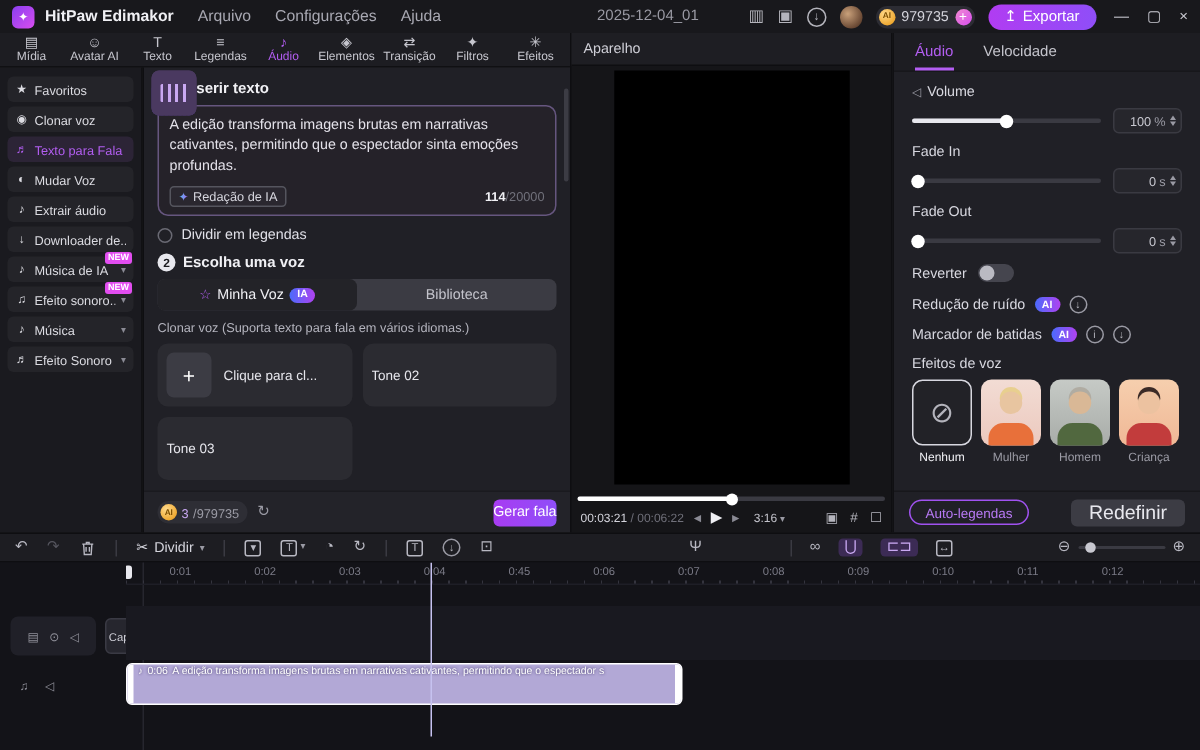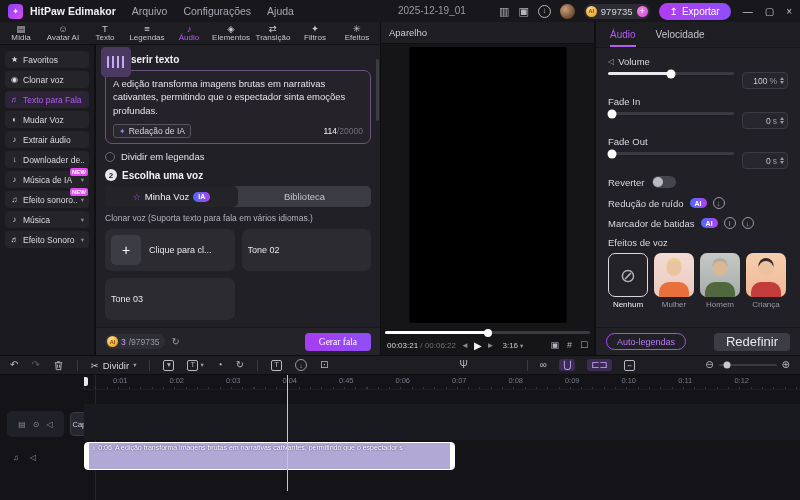--- a/index.html
+++ b/index.html
@@ -60,21 +60,21 @@
     font-weight:bold;display:flex;align-items:center;justify-content:center;flex:0 0 12px}
   .steplb{font-size:10px;font-weight:bold;color:#f0f0f4}
   .textbox{position:relative;height:74px;background:#252229;border:1px solid #66567f;border-radius:7px;
     padding:6px 7px;margin-bottom:7px}
   .textval{font-size:9.5px;line-height:1.4;color:#e4e2ea}
   .textbox-foot{position:absolute;left:7px;right:7px;bottom:5px;display:flex;align-items:center;justify-content:space-between}
   .aiwrite{display:flex;align-items:center;gap:3px;border:1px solid #55555e;border-radius:3px;
     padding:1px 5px;font-size:8.5px;color:#d6d6de;background:#2a272f}
   .aiw-ic{background:linear-gradient(90deg,#4bc2f0,#b35ef2);-webkit-background-clip:text;background-clip:text;
     color:transparent;font-size:8px}
-  .count{font-size:8.5px}.c1{color:#f0f0f4;font-weight:normal}.c2{color:#70707a}
+  .count{font-size:8.5px}.c1{color:#f0f0f4;font-weight:bold}.c2{color:#70707a}
   .checkrow{display:flex;align-items:center;gap:6px;font-size:9.5px;color:#e0e0e8;margin:0 0 7px}
   .cbox{width:10px;height:10px;border:1px solid #6a6a74;border-radius:50%;flex:0 0 10px}
   .vtabs{display:flex;background:#3b3b43;border-radius:5px;height:21px;margin-bottom:6px}
   .vtab{flex:1;display:flex;align-items:center;justify-content:center;gap:4px;font-size:9.5px;color:#c4c4cc}
   .vtab.active{background:#232328;border-radius:5px;color:#f0f0f4}
   .vstar{color:#b35ef2;font-size:9px}
   .iabadge,.aibadge{background:linear-gradient(90deg,#4b6bfb,#b042f0);color:#fff;font-size:7px;font-weight:bold;
     border-radius:6px;padding:1.5px 5px;line-height:1}
   .hint{font-size:8.5px;color:#b4b4be;margin-bottom:6px;white-space:nowrap}
   .vgrid{display:grid;grid-template-columns:1fr 1fr;gap:7px;margin-bottom:7px}
@@ -92,21 +92,21 @@
     background:repeating-linear-gradient(90deg,#c9a8f2 0 2px,transparent 2px 5px);border-radius:1px}
   .vlb{font-size:9px;color:#e6e6ec;white-space:nowrap;overflow:hidden}
   .favlb{font-size:9.5px;color:#d8d8e0}
   .mainfoot{position:absolute;left:0;right:0;bottom:0;height:28px;background:#232329;display:flex;
     align-items:center;padding:0 9px;gap:6px;border-top:1px solid #1a1a1f}
   .quota{display:flex;align-items:center;gap:3px;background:#2e2e35;border-radius:8px;height:15px;
     padding:0 6px 0 2px;font-size:8.5px}
   .q1{color:#c9a8f2}.q2{color:#9a9aa4}
   .refresh{color:#9a9aa4;font-size:10px}
   .genbtn{margin-left:auto;height:18px;border:none;border-radius:4px;
-    background:linear-gradient(90deg,#a83cf2,#8f4ef8);color:#fff;font-size:9.5px;padding:0 14px;font-family:Liberation Serif, serif}
+    background:linear-gradient(90deg,#a83cf2,#8f4ef8);color:#fff;font-size:9.5px;padding:0 0;font-family:Liberation Sans, sans-serif}
 
   
   .preview{position:absolute;left:381px;top:22px;width:213px;height:333px;background:#151518}
   .pv-head{height:22px;background:#1e1e23;border-bottom:1px solid #0e0e11;display:flex;align-items:center;
     padding:0 8px;font-size:9.5px;color:#cfcfd7}
   .pv-video{position:absolute;left:50%;top:25px;transform:translateX(-50%);width:157px;height:276px;background:#000}
   .pv-progress{position:absolute;left:4px;right:4px;bottom:21px;height:3px;background:#3a3a42;border-radius:2px}
   .pv-fill{width:50%;height:100%;background:#fff;border-radius:2px}
   .pv-knob{position:absolute;left:50%;top:50%;transform:translate(-50%,-50%);width:8px;height:8px;border-radius:50%;background:#fff}
   .pv-ctrl{position:absolute;left:0;right:0;bottom:0;height:19px;display:flex;align-items:center;padding:0 6px;gap:5px}
@@ -120,21 +120,21 @@
   .pv-ic{font-size:9px;color:#b4b4bc;line-height:1}
 
   
   .rightp{position:absolute;left:595px;top:22px;width:205px;height:333px;background:#202026;border-left:1px solid #101013}
   .rtabs{display:flex;gap:20px;padding:7px 14px 0;height:26px;background:#1d1d22;border-bottom:1px solid #17171b}
   .rtab{font-size:10px;color:#c4c4cc;padding-bottom:4px}
   .rtab.active{color:#b35ef2;border-bottom:2px solid #b35ef2}
   .rbody{padding:8px 12px 0}
   .lblrow{display:flex;align-items:center;gap:4px;font-size:9.5px;color:#d8d8e0;margin-bottom:5px}
   .sp-ic{font-size:8px;color:#9a9aa4}
-  .sliderrow{display:flex;align-items:flex-start;gap:8px;margin-bottom:7px}
+  .sliderrow{display:flex;align-items:center;gap:8px;margin-bottom:7px}
   .slider{position:relative;flex:1;height:3px;background:#3a3a42;border-radius:2px}
   .sl-fill{height:100%;background:#e8e8ee;border-radius:2px}
   .sl-knob{position:absolute;top:50%;transform:translate(-50%,-50%);width:9px;height:9px;border-radius:50%;background:#fff}
   .numbox{width:46px;height:17px;background:#26262c;border:1px solid #3a3a42;border-radius:4px;display:flex;
     align-items:center;justify-content:flex-end;gap:2px;padding:0 3px;font-size:8.5px;color:#c8c8d0;flex:0 0 46px}
   .unit{color:#9a9aa4}
   .spin{display:flex;flex-direction:column;gap:1px;margin-left:1px}
   .spin i{width:0;height:0;border-left:2.5px solid transparent;border-right:2.5px solid transparent}
   .spin .up{border-bottom:3px solid #9a9aa4}
   .spin .dn{border-top:3px solid #9a9aa4}
@@ -226,21 +226,21 @@
 <div class="app">
 
   <div class="titlebar">
     <div class="app-logo">
         <span>✦</span>
       </div>
     <span class="app-name">HitPaw Edimakor</span>
     <span class="menu">Arquivo</span>
     <span class="menu">Configurações</span>
     <span class="menu">Ajuda</span>
-    <span class="proj">2025-12-19_01</span>
+    <span class="proj">2025-12-04_01</span>
     <div class="tb-right">
       <span class="tb-ic">▥</span>
       <span class="tb-ic">▣</span>
       <span class="tb-ic circ-s">↓</span>
       <span class="avatar"></span>
       <span class="credits">
         <span class="coin">AI</span>
         <span>979735</span>
         <span class="plus">+</span>
       </span>

